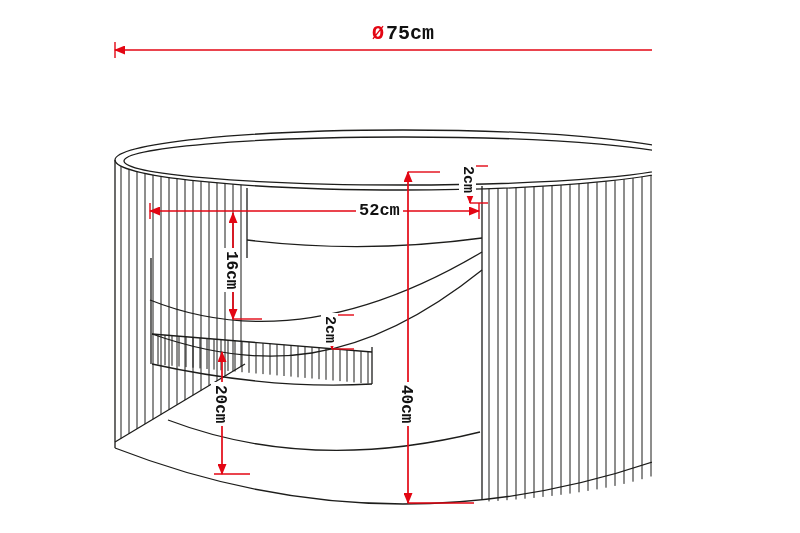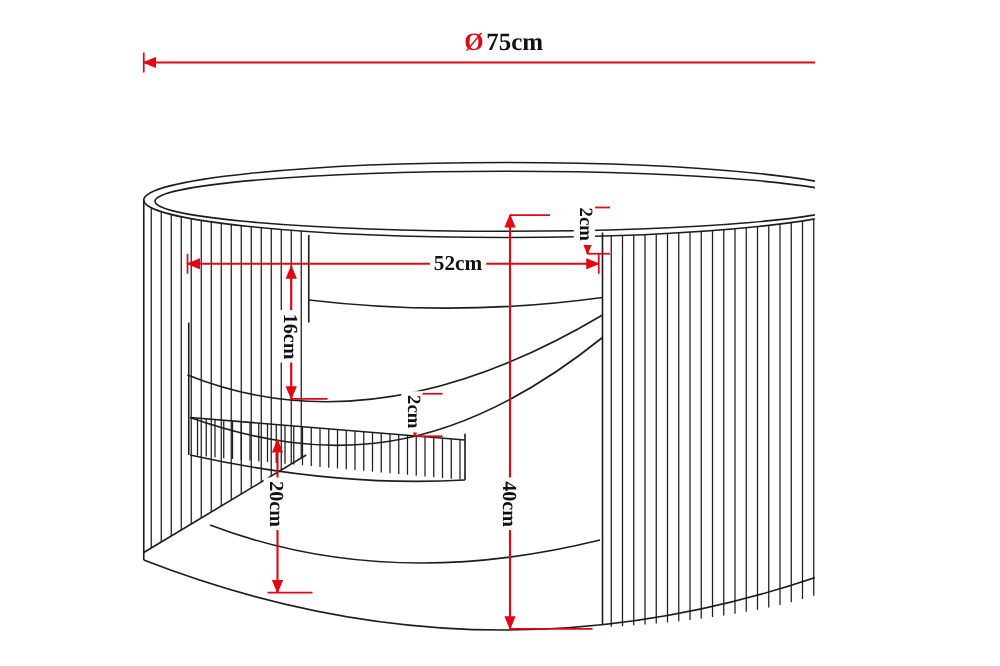--- a/index.html
+++ b/index.html
@@ -1,27 +1,27 @@
 <!DOCTYPE html>
 <html style="--red: #e30613; --ink: #1d1d1b; --bg: #ffffff;"><head>
 <meta charset="utf-8">
 <style>
   :root{ --red:#e30613; --ink:#1d1d1b; --bg:#ffffff; }
   html,body{margin:0;padding:0;background:var(--bg);}
   #stage{position:relative;width:652px;height:533px;background:var(--bg);overflow:hidden;
-         font-family:Liberation Serif, serif;}
+         font-family:Liberation Mono, monospace;}
   svg{position:absolute;left:0;top:0;}
   .art{stroke:var(--ink);fill:none;stroke-width:1.3;}
   .slat{stroke:var(--ink);stroke-width:1;}
   .slat line{stroke:inherit;stroke-width:inherit;fill:none;}
   .dim{stroke:var(--red);fill:none;stroke-width:1.7;}
   .tick{stroke:var(--red);stroke-width:1.4;}
   .lbl{position:absolute;color:#111;background:var(--bg);font-weight:bold;line-height:1;
        white-space:nowrap;z-index:5;}
-  .lbl.h{padding:2px 3px;}
+  .lbl.h{padding:2px 3px;margin-left:12px;}
   .lbl.v{writing-mode:vertical-rl;padding:3px 1px;}
   .dia{font-size:20px;background:transparent;text-align:center;}
   .dia .sym{color:var(--red);margin-right:2px;}
   .f17{font-size:17px;} .f16{font-size:16px;} .f15{font-size:15px;}
 </style>
 </head>
 <body>
 
 <div id="stage">
 

